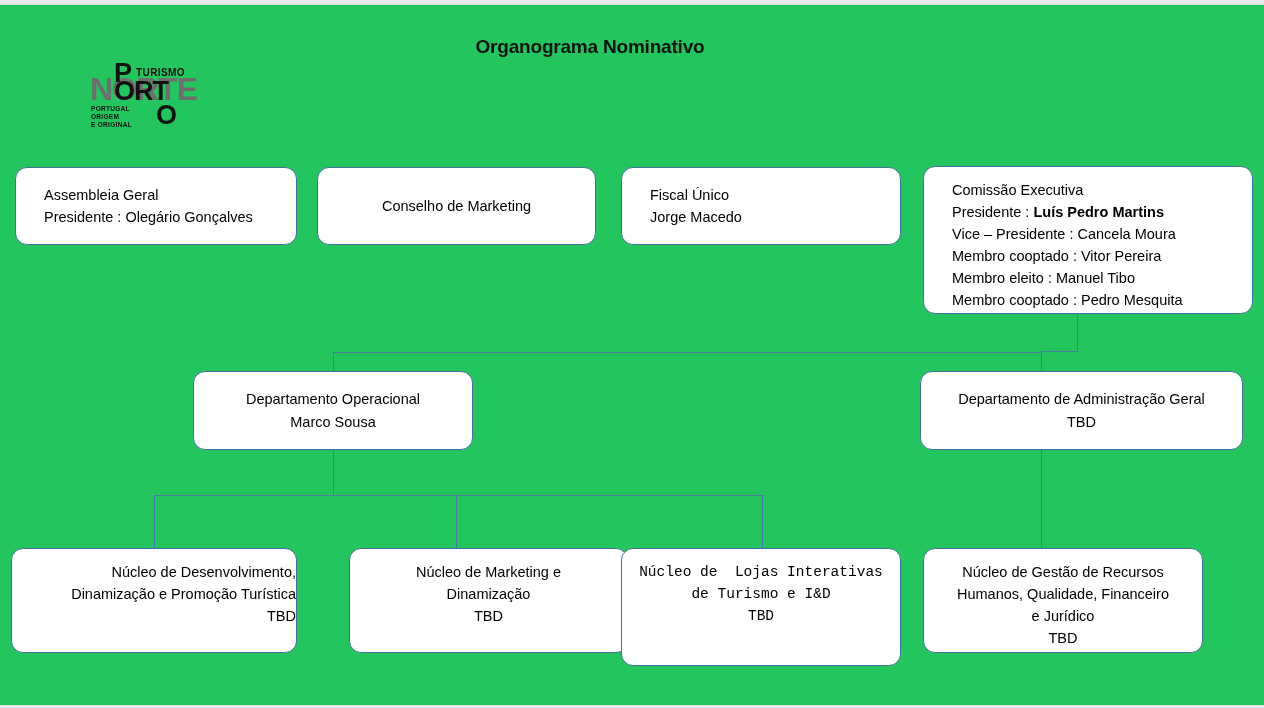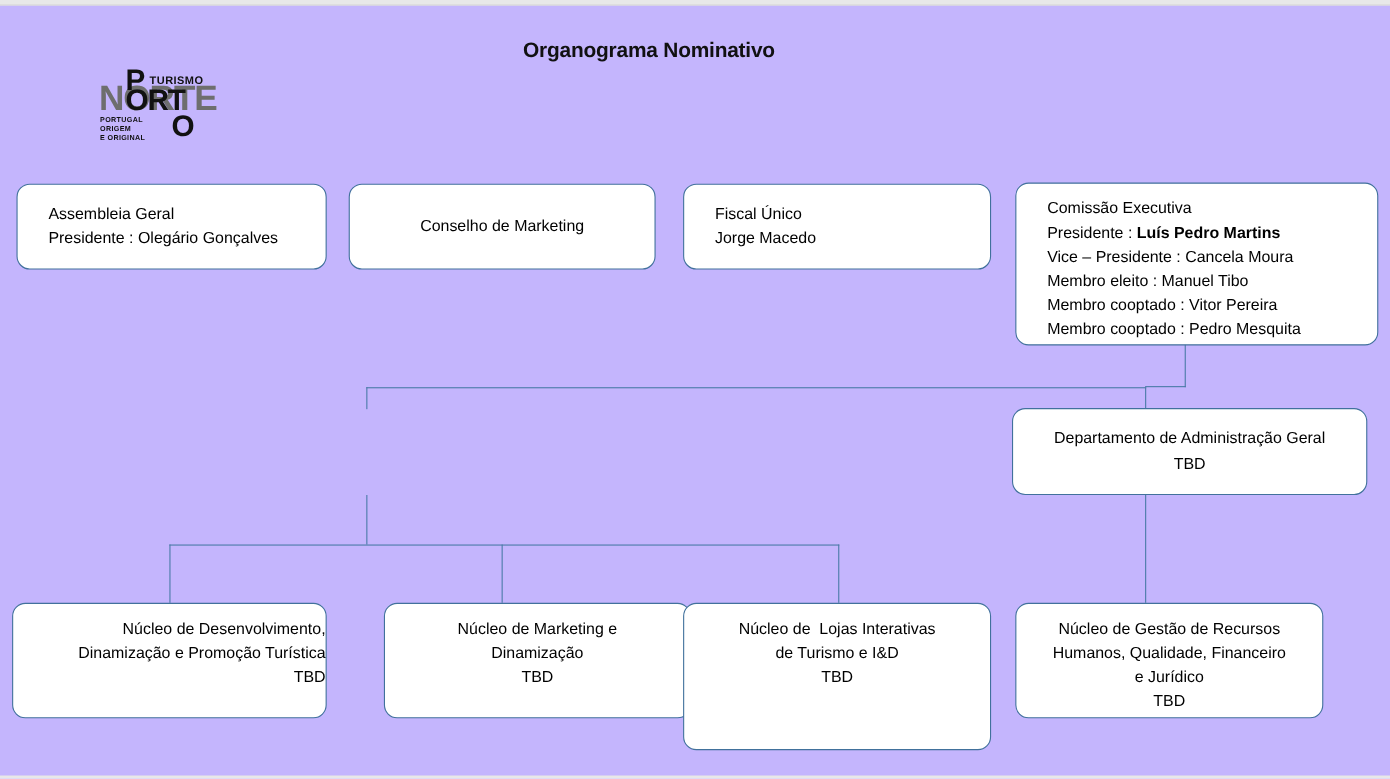--- a/index.html
+++ b/index.html
@@ -9,21 +9,21 @@
     background: #ffffff;
   }
   body {
     font-family: "Liberation Sans", sans-serif;
     color: #000000;
   }
   #canvas {
     position: relative;
     width: 1264px;
     height: 708px;
-    background: #c4b5fd;
+    background: #22c55e;
     overflow: hidden;
   }
   .top-strip {
     position: absolute;
     left: 0; top: 0;
     width: 1264px; height: 4px;
     background: #e8e8e8;
     border-bottom: 1px solid #d8d8d8;
   }
   .bottom-strip {
@@ -144,44 +144,48 @@
 
   <div class="node align-left" style="left:621px; top:167px; width:280px; height:78px;">
     <div class="line">Fiscal Único</div>
     <div class="line">Jorge Macedo</div>
   </div>
 
   <div class="node align-left pad-top" style="left:923px; top:166px; width:330px; height:148px;">
     <div class="line">Comissão Executiva</div>
     <div class="line"><span>Presidente : </span><b class="name">Luís Pedro Martins</b></div>
     <div class="line">Vice – Presidente : Cancela Moura</div>
+    <div class="line">Membro cooptado : Vitor Pereira</div>
     <div class="line">Membro eleito : Manuel Tibo</div>
-    <div class="line">Membro cooptado : Vitor Pereira</div>
     <div class="line">Membro cooptado : Pedro Mesquita</div>
   </div>
 
+  <div class="node align-center" style="left:193px; top:371px; width:280px; height:79px;">
+    <div class="line">Departamento Operacional</div>
+    <div class="line">Marco Sousa</div>
+  </div>
 
   <div class="node align-center" style="left:920px; top:371px; width:323px; height:79px;">
     <div class="line">Departamento de Administração Geral</div>
     <div class="line">TBD</div>
   </div>
 
   <div class="node align-center pad-top" style="left:11px; top:548px; width:286px; height:105px;align-items:flex-end;">
     <div class="line">Núcleo de Desenvolvimento,</div>
     <div class="line">Dinamização e Promoção Turística</div>
     <div class="line">TBD</div>
   </div>
 
   <div class="node align-center pad-top" style="left:317px; top:548px; width:279px; height:105px;margin-left:32px;">
     <div class="line">Núcleo de Marketing e</div>
     <div class="line">Dinamização</div>
     <div class="line">TBD</div>
   </div>
 
-  <div class="node align-center pad-top" style="left:621px; top:548px; width:280px; height:134px;">
+  <div class="node align-center pad-top" style="left:621px; top:548px; width:280px; height:118px;font-family:Liberation Mono, monospace;">
     <div class="line">Núcleo de  Lojas Interativas</div>
     <div class="line">de Turismo e I&amp;D</div>
     <div class="line">TBD</div>
   </div>
 
   <div class="node align-center pad-top" style="left:923px; top:548px; width:280px; height:105px;">
     <div class="line">Núcleo de Gestão de Recursos</div>
     <div class="line">Humanos, Qualidade, Financeiro</div>
     <div class="line">e Jurídico</div>
     <div class="line">TBD</div>

